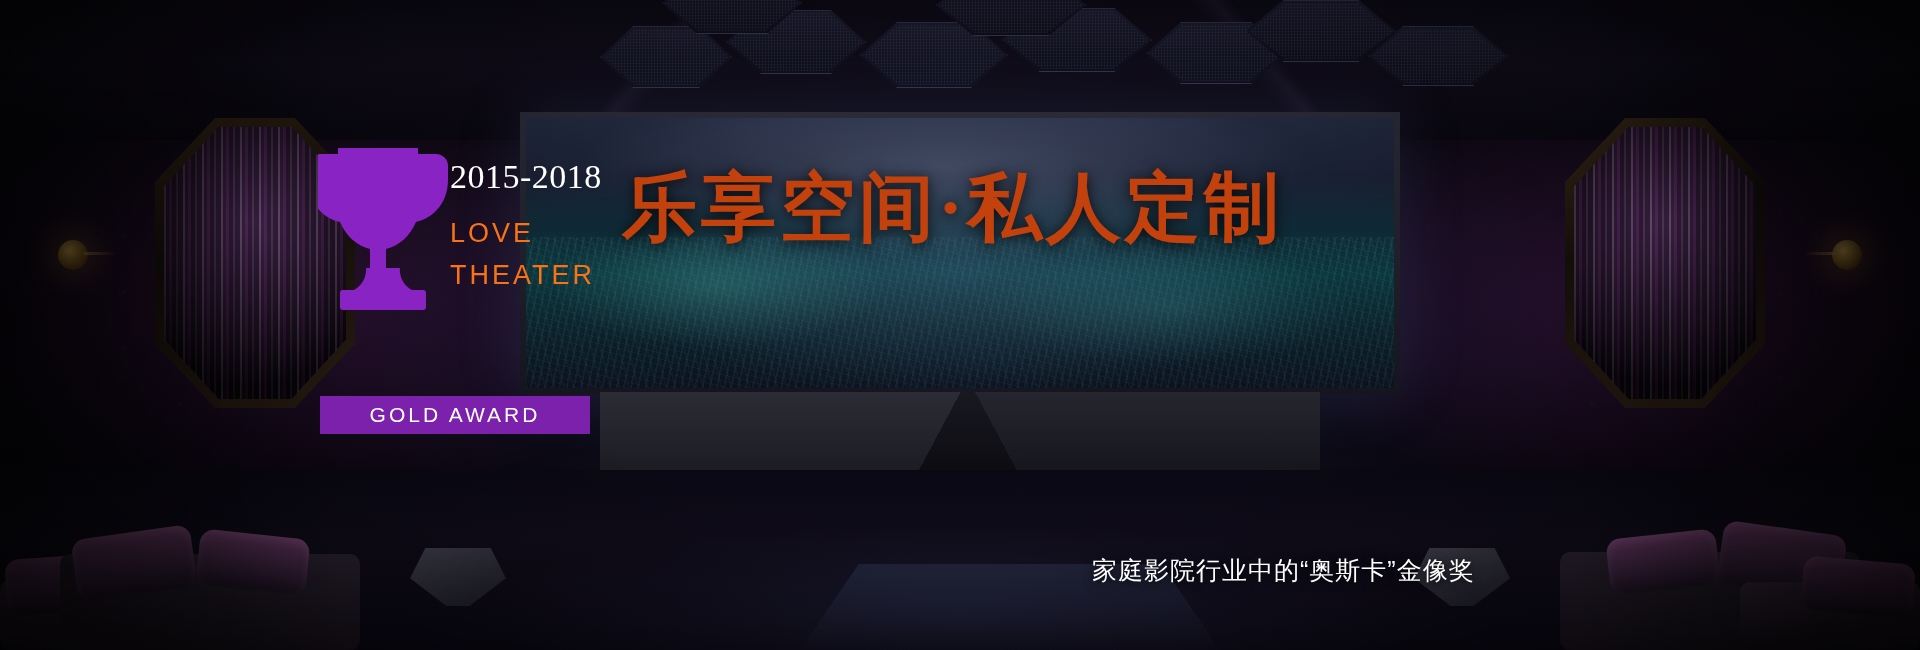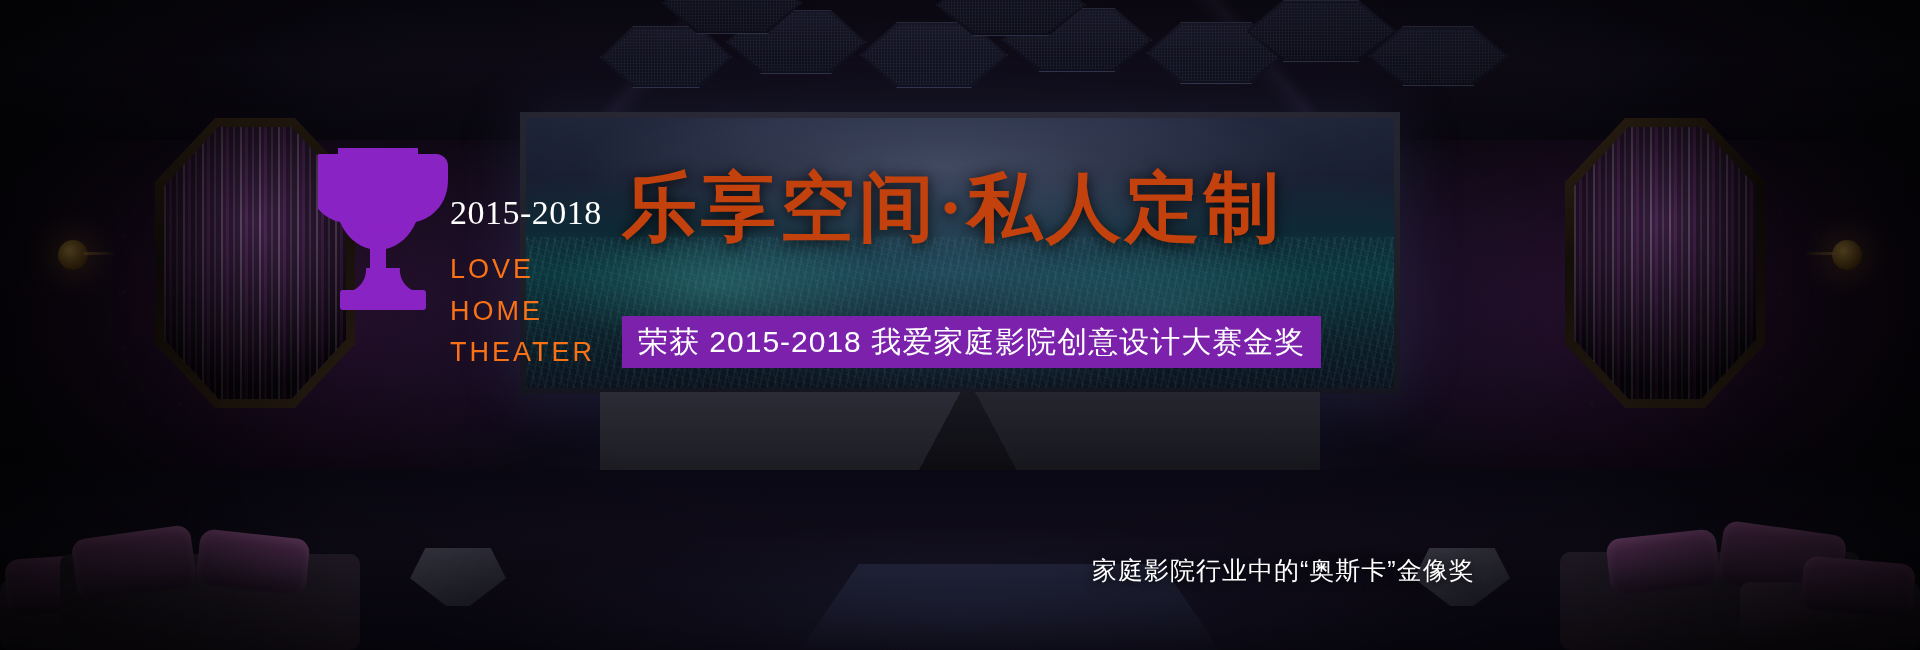--- a/index.html
+++ b/index.html
@@ -222,21 +222,20 @@
 
   .award-block{position:absolute;left:318px;top:140px;width:300px;height:230px;}
 
   .trophy{position:absolute;left:0;top:0;width:130px;height:175px;}
 
   .award-lines{position:absolute;left:132px;top:20px;width:170px;text-align:left;}
   .award-year{
     font-family:"Liberation Serif","DejaVu Serif",serif;
     font-size:34px;color:#ffffff;letter-spacing:.5px;line-height:1;
     white-space:nowrap;
-    margin-top:36px;
   }
   .award-word{
     font-size:27px;color:#f97316;letter-spacing:3px;line-height:1.32;
     font-weight:400;margin-top:6px;
   }
   .award-word.first{margin-top:22px;}
 
   .gold-band{
     position:absolute;left:320px;top:396px;width:270px;height:38px;
     background:#7b21ac;
@@ -365,28 +364,27 @@
       <svg class="trophy" viewBox="0 0 130 175" aria-hidden="true">
         <path fill="#8a23c4" d="M30 8 h70 v6 h18 a12 12 0 0 1 12 12 v14 c0 22 -14 38 -32 42 v0 c-6 14 -17 24 -30 27 v22 h-16 v-22 C39 106 28 96 22 82 C4 78 -10 62 -10 40 V26 a12 12 0 0 1 12 -12 h18 V8 Z"></path>
         <path fill="#8a23c4" d="M30 8 h70 v36 c0 28 -16 48 -35 48 S30 72 30 44 Z"></path>
         <path fill="#8a23c4" d="M48 128 h34 c0 0 -2 14 12 22 h-58 c14 -8 12 -22 12 -22 Z"></path>
         <rect fill="#8a23c4" x="22" y="150" width="86" height="20" rx="3"></rect>
       </svg>
 
       <div class="award-lines">
         <div class="award-year">2015-2018</div>
         <div class="award-word first">LOVE</div>
-        <div class="award-word">HOME</div>
         <div class="award-word">THEATER</div>
       </div>
     </div>
 
+    <div class="gold-band">
+      <span>GOLD AWARD</span>
+    </div>
 
     <div class="headline">乐享空间·私人定制</div>
 
-    <div class="subtitle-bar">
-      <span>荣获 2015-2018 我爱家庭影院创意设计大赛金奖</span>
-    </div>
 
 
     <div class="caption">家庭影院行业中的“奥斯卡”金像奖</div>
   </div>
 </div>
 
 </body></html>

